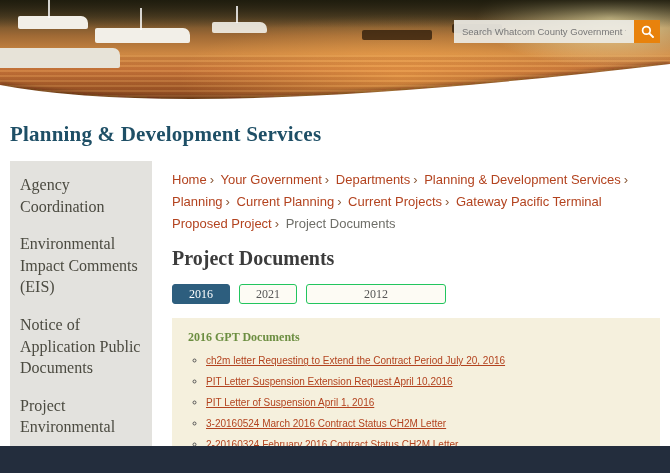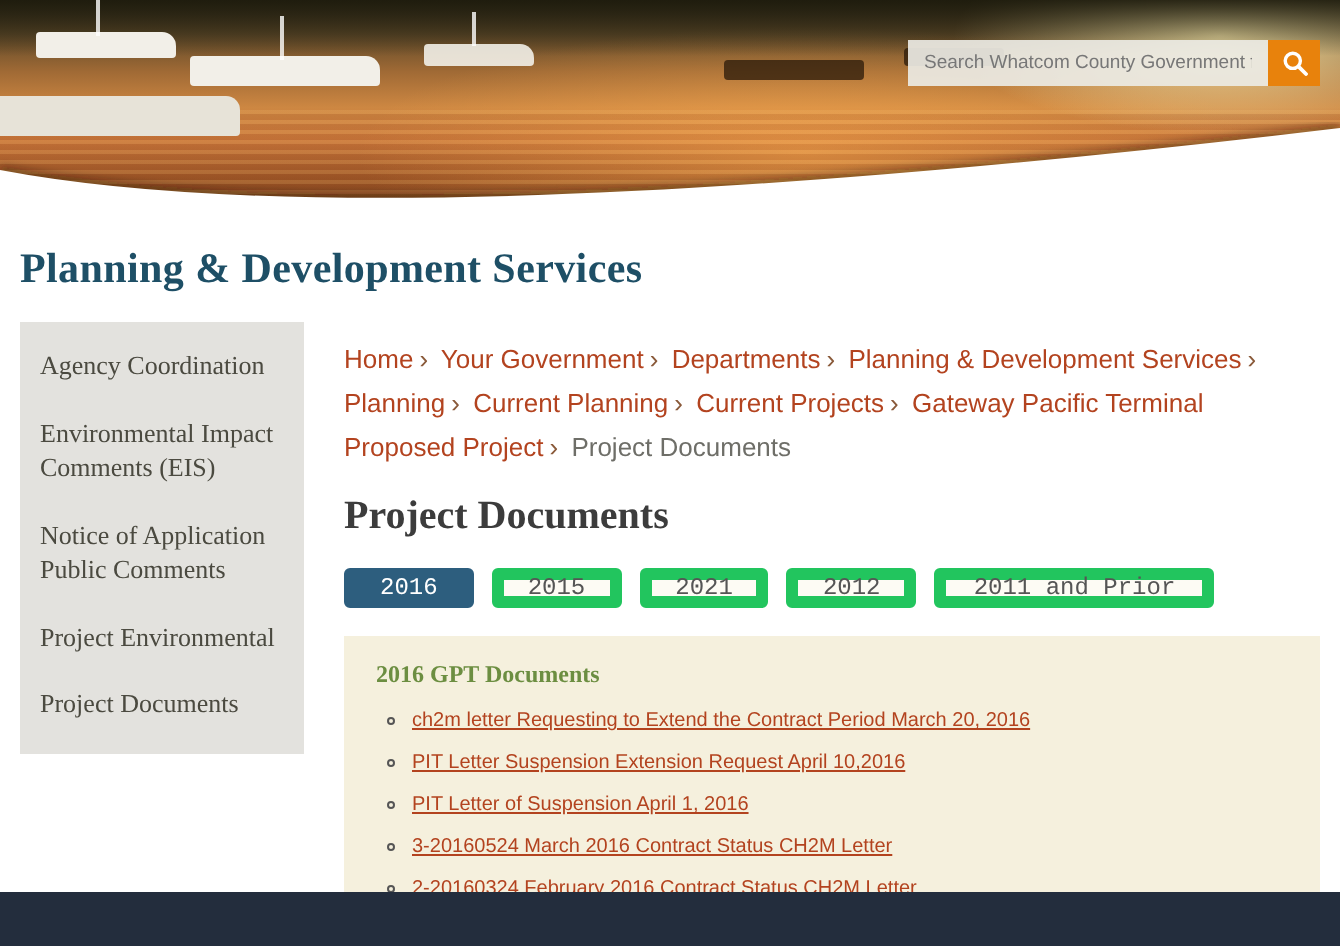--- a/index.html
+++ b/index.html
@@ -73,21 +73,21 @@
   .content { display: flex; gap: 20px; align-items: flex-start; padding: 0 10px; }
 
   .sidebar {
     width: 142px; flex: 0 0 142px;
     background: var(--sidebar-bg, #e3e2de);
     padding: 5px 0 8px;
   }
   .sidebar-item {
     padding: 8px 10px;
     font-family: "Liberation Serif", "DejaVu Serif", serif;
-    font-size: 13px; line-height: 1.35; color: #4b4a40;
+    font-size: 16px; line-height: 1.35; color: #4b4a40;
     cursor: pointer;
   }
 
   .main { flex: 1; min-width: 0; padding-top: 8px; }
 
   .breadcrumb { font-size: 13px; line-height: 1.7; }
   .breadcrumb a.crumb { color: var(--accent-link, #b3431f); text-decoration: none; cursor: pointer; }
   .breadcrumb a.crumb:last-of-type { color: #6e6e68; cursor: default; }
   .breadcrumb .sep { color: #8a5a3a; margin: 0 3px; }
   .breadcrumb .sep:last-child { display: none; }
@@ -95,22 +95,22 @@
   .page-heading {
     margin: 12px 0 14px;
     font-family: "Liberation Serif", "DejaVu Serif", serif;
     font-size: 20px; font-weight: bold; color: #3c3c3c;
   }
 
   .tabs { display: flex; gap: 9px; }
   .tab {
     min-width: 58px; height: 20px; padding: 0 12px;
     display: flex; align-items: center; justify-content: center;
-    background: #fdfbf4; border: 6px solid #22c55e; border-radius: 3px;
-    font-family: Liberation Mono, monospace;
+    background: #fdfbf4; border: 1px solid #22c55e; border-radius: 3px;
+    font-family: Liberation Serif, serif;
     font-size: 12px; color: #555; cursor: pointer;
   }
   .tab:last-child { min-width: 140px; }
   .tab.active {
     background: var(--tab-active-bg, #2d5e7e);
     border-color: var(--tab-active-bg, #2d5e7e);
     color: #ffffff;
   }
 
   .docs {
@@ -175,21 +175,21 @@
 <h1 class="page-title">Planning &amp; Development Services</h1>
 
 <div class="content">
 
   <div class="sidebar">
 
       <div class="sidebar-item">Agency Coordination</div>
 
       <div class="sidebar-item">Environmental Impact Comments (EIS)</div>
 
-      <div class="sidebar-item">Notice of Application Public Comments</div>
+      <div class="sidebar-item">Notice of Application Public Documents</div>
 
       <div class="sidebar-item">Project Environmental</div>
 
       <div class="sidebar-item">Project Documents</div>
     </div>
 
   <div class="main">
 
     <div class="breadcrumb">
       
@@ -212,36 +212,34 @@
       
         <a class="crumb">Project Documents</a>
       </div>
 
     <h2 class="page-heading">Project Documents</h2>
 
     <div class="tabs">
 
         <div class="tab active">2016</div>
 
-        <div class="tab">2015</div>
 
         <div class="tab">2021</div>
 
 
         <div class="tab">2012</div>
 
-        <div class="tab">2011 and Prior</div>
       </div>
 
     <div class="docs">
       <div class="docs-heading">2016 GPT Documents</div>
       <ul>
 
           <li>
-            <a>ch2m letter Requesting to Extend the Contract Period March 20, 2016</a>
+            <a>ch2m letter Requesting to Extend the Contract Period July 20, 2016</a>
           </li>
 
           <li>
             <a>PIT Letter Suspension Extension Request April 10,2016</a>
           </li>
 
           <li>
             <a>PIT Letter of Suspension April 1, 2016</a>
           </li>
 

